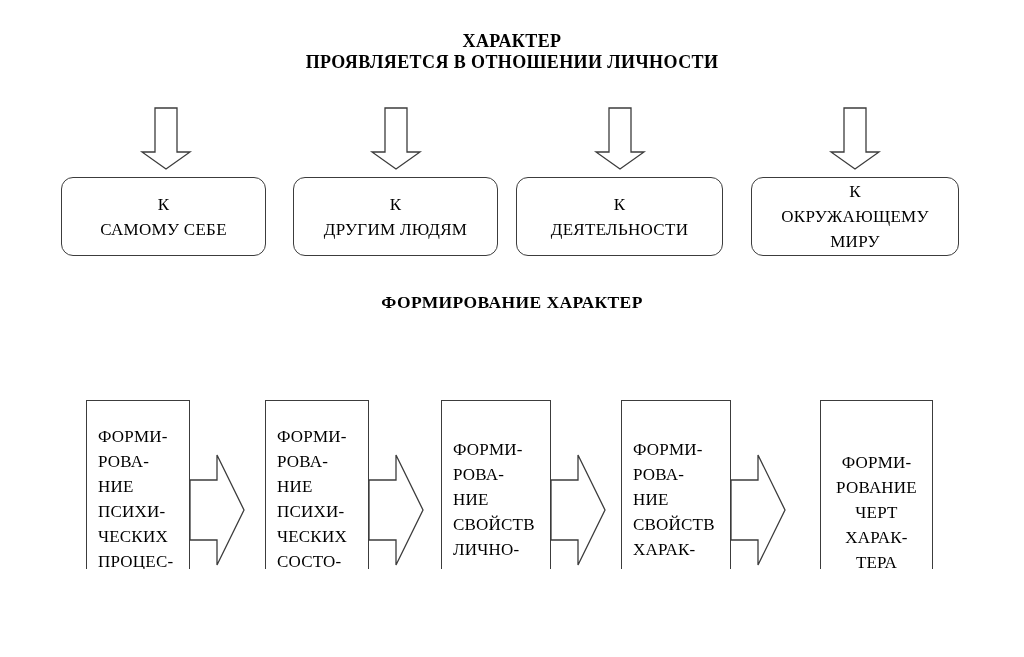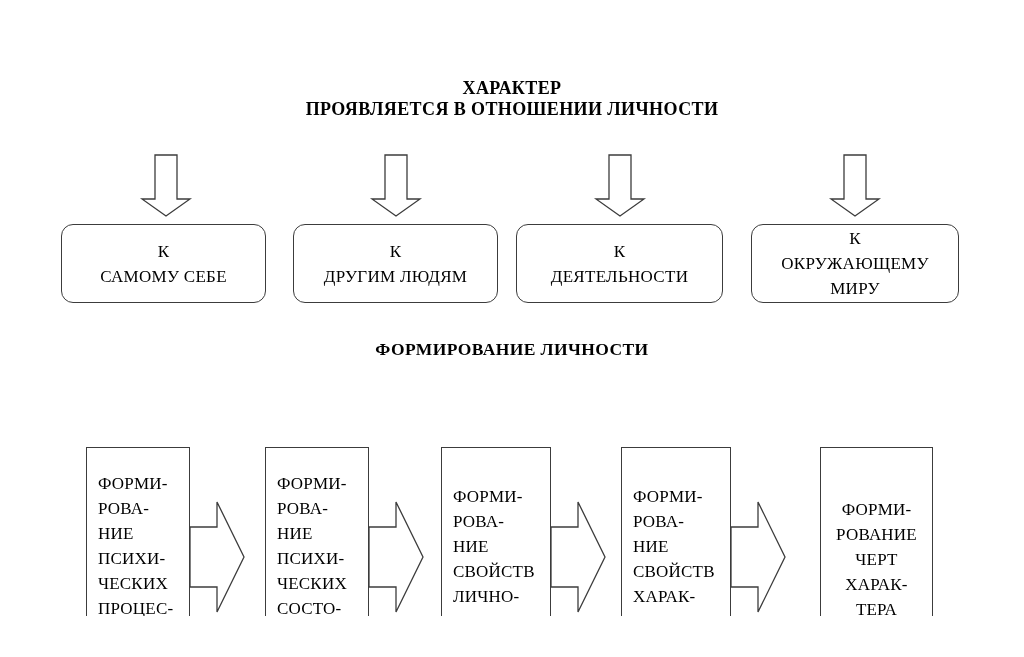--- a/index.html
+++ b/index.html
@@ -8,21 +8,20 @@
     background: #ffffff;
   }
   .canvas {
     position: relative;
     width: 1024px;
     height: 569px;
     background: #ffffff;
     color: #000000;
     font-family: "Liberation Serif", serif;
     overflow: hidden;
-    margin-top: 47px;
   }
   .title {
     position: absolute;
     left: 0;
     width: 1024px;
     text-align: center;
     font-weight: bold;
     white-space: pre-line;
     letter-spacing: 0.4px;
   }
@@ -116,21 +115,21 @@
   <div class="rbox" style="left:516px; width:207px;">
     <span class="txt">К
 ДЕЯТЕЛЬНОСТИ</span>
   </div>
   <div class="rbox" style="left:751px; width:208px;">
     <span class="txt">К
 ОКРУЖАЮЩЕМУ
 МИРУ</span>
   </div>
 
-  <div class="title mid-title">ФОРМИРОВАНИЕ ЛИЧНОСТИ</div>
+  <div class="title mid-title">ФОРМИРОВАНИЕ ХАРАКТЕР</div>
 
   <div class="sbox align-left" style="left:86px; width:104px;">
     <span class="txt">ФОРМИ-
 РОВА-
 НИЕ
 ПСИХИ-
 ЧЕСКИХ
 ПРОЦЕС-
 СОВ</span>
   </div>

